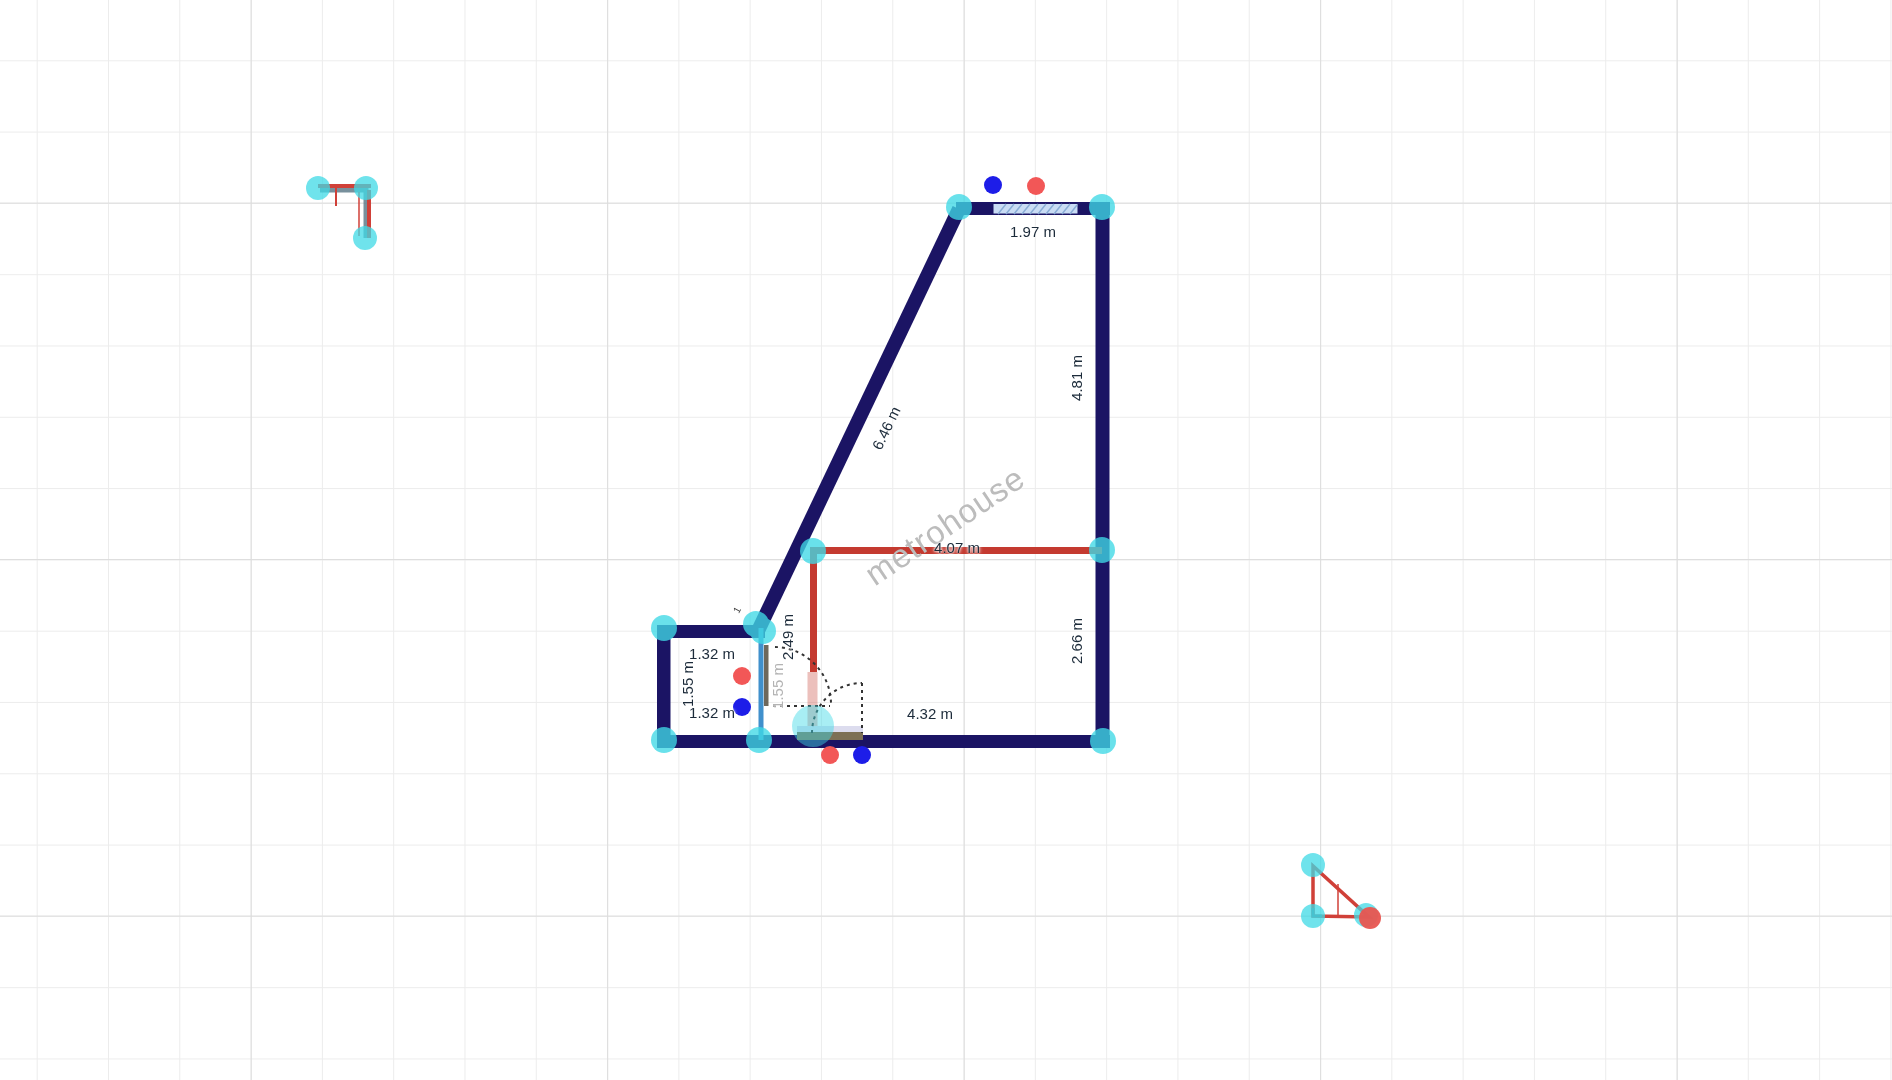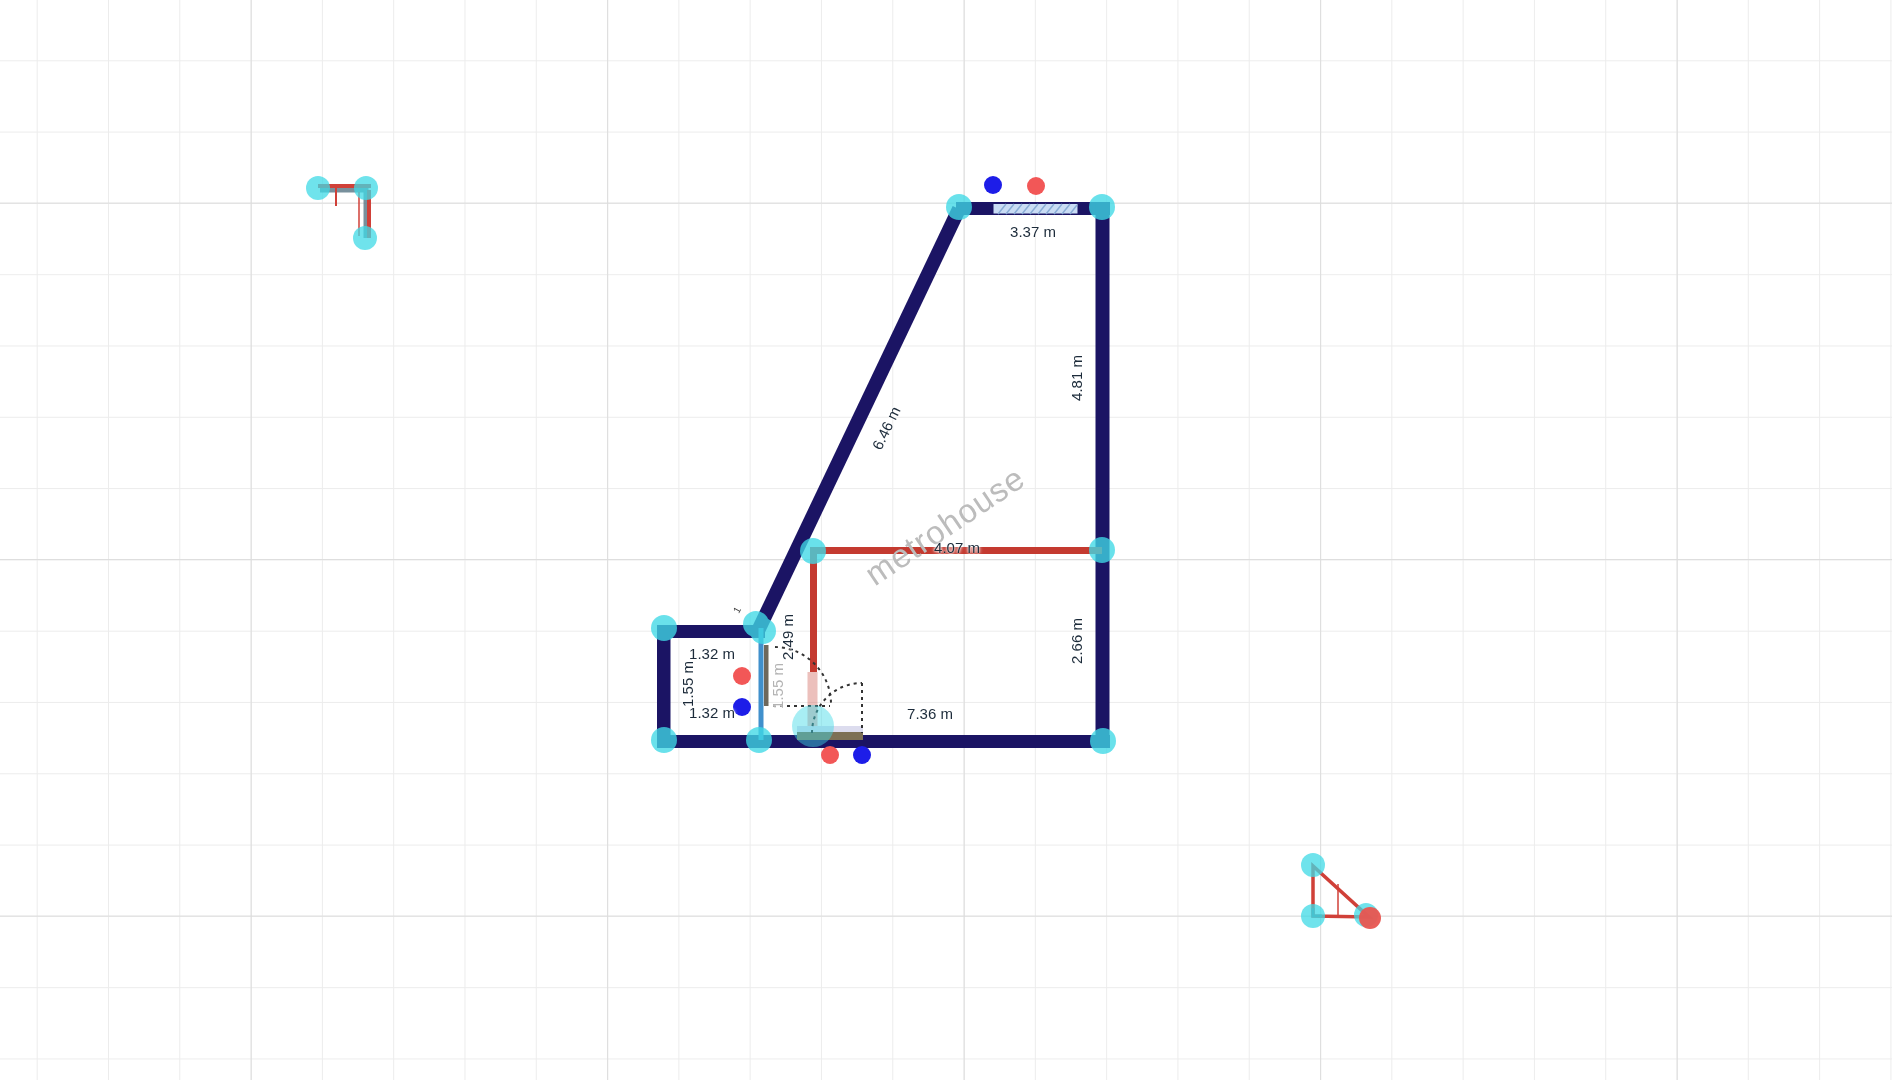--- a/index.html
+++ b/index.html
@@ -121,31 +121,31 @@
     <circle cx="993" cy="185" r="9" fill="#1d1de8"></circle>
     <circle cx="1036" cy="186" r="9" fill="#f25757"></circle>
     <circle cx="742" cy="676" r="9" fill="#f25757"></circle>
     <circle cx="742" cy="707" r="9" fill="#1d1de8"></circle>
     <circle cx="830" cy="755" r="9" fill="#f25757"></circle>
     <circle cx="862" cy="755" r="9" fill="#1d1de8"></circle>
   </svg>
 
   <div class="watermark">metrohouse</div>
 
-  <div class="dim-label" style="left:1033px;top:231px;">3.37 m</div>
+  <div class="dim-label" style="left:1033px;top:231px;">1.97 m</div>
 
   <div class="dim-label rot90" style="left:1076px;top:378px;">4.81 m</div>
 
   <div class="dim-label rot64" style="left:886px;top:428px;">6.46 m</div>
 
   <div class="dim-label" style="left:957px;top:523px;margin-top:24px;">4.07 m</div>
 
   <div class="dim-label rot90" style="left:1076px;top:641px;">2.66 m</div>
 
-  <div class="dim-label" style="left:930px;top:713px;">7.36 m</div>
+  <div class="dim-label" style="left:930px;top:713px;">4.32 m</div>
 
   <div class="dim-label" style="left:712px;top:653px;">1.32 m</div>
 
   <div class="dim-label" style="left:712px;top:712px;">1.32 m</div>
 
   <div class="dim-label rot90" style="left:687px;top:684px;">1.55 m</div>
 
   <div class="dim-label rot90" style="left:787px;top:637px;">2.49 m</div>
 
   <div class="dim-label rot90 gray" style="left:777px;top:686px;">1.55 m</div>

